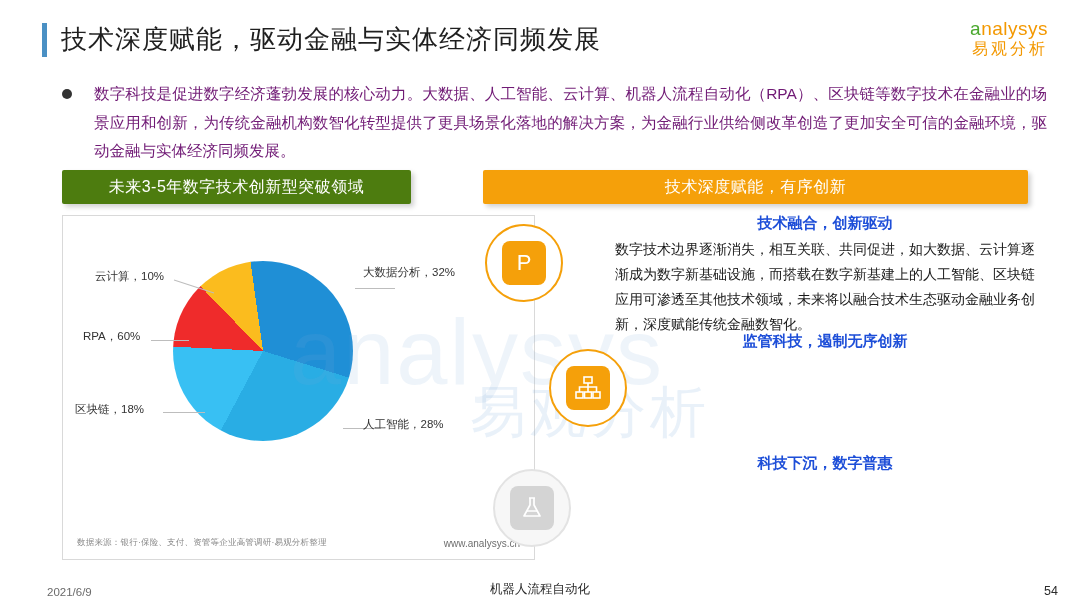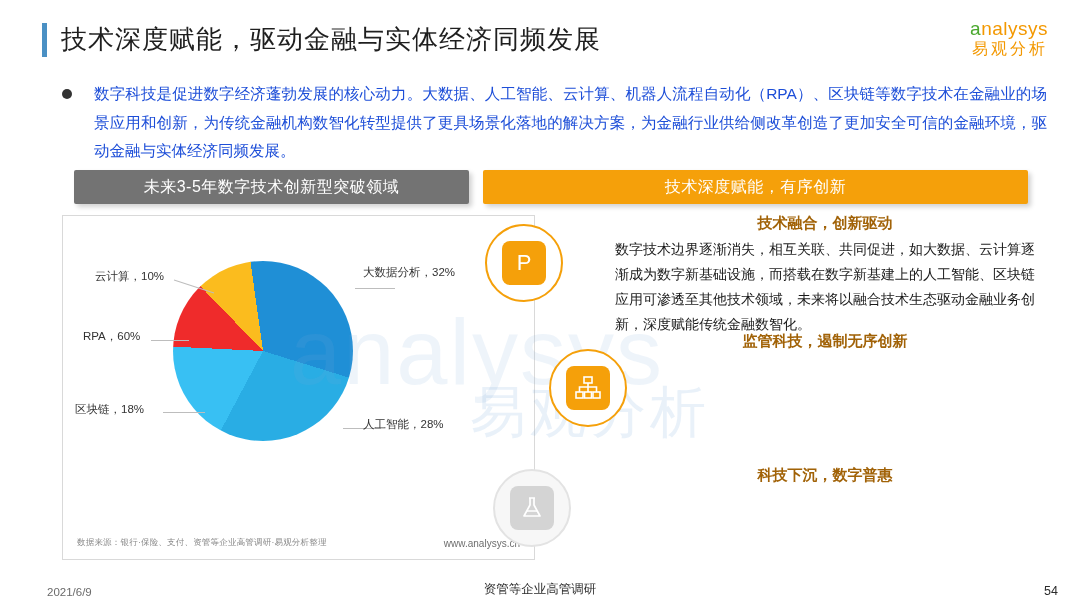--- a/index.html
+++ b/index.html
@@ -64,40 +64,40 @@
     width: 10px; height: 10px;
     border-radius: 50%;
     background: #333;
     margin-top: 9px;
     flex: 0 0 auto;
   }
   .bullet-text {
     margin-left: 22px;
     font-size: 15.5px;
     line-height: 1.85;
-    color: #1d4ed8;
+    color: #701a75;
     text-align: justify;
   }
 
   
   .bar {
     position: absolute;
     height: 34px;
     border-radius: 2px;
     color: #ffffff;
     font-size: 16px;
     display: flex;
     align-items: center;
     justify-content: center;
     letter-spacing: .5px;
     box-shadow: 3px 3px 5px rgba(0,0,0,0.18);
   }
   .bar-left {
-    left: 74px; top: 170px; width: 395px;
-    background: #737373;
+    left: 62px; top: 170px; width: 349px;
+    background: #4d7c0f;
   }
   .bar-right {
     left: 483px; top: 170px; width: 545px;
     background: #f5a00a;
   }
 
   
   .chart-panel {
     position: absolute;
     left: 62px; top: 215px;
@@ -152,35 +152,35 @@
 
   
   .right-col {
     position: absolute;
     left: 483px; top: 214px;
     width: 560px; height: 350px;
   }
   .block { position: absolute; }
   .block-head {
     font-size: 15px;
-    color: #a16207;
+    color: #1d4ed8;
     font-weight: bold;
     margin-bottom: 4px;
   }
   .block-body {
     font-size: 14px;
     line-height: 1.78;
     color: #1a1a1a;
     text-align: justify;
   }
   .b1 { left: 132px; top: 0px;   width: 420px; }
   .b1 .block-head { text-align: center; }
   .b2 { left: 132px; top: 118px; width: 420px; }
   .b2 .block-head { text-align: center; }
-  .b3 { left: 132px; top: 240px; width: 420px; margin-top: 12px; }
+  .b3 { left: 132px; top: 240px; width: 420px; }
   .b3 .block-head { text-align: center; }
 
   
   .circ {
     position: absolute;
     border-radius: 50%;
     display: flex; align-items: center; justify-content: center;
   }
   .circ-ring {
     border: 2px solid #f5a00a;
@@ -318,16 +318,16 @@
     <div class="block b2">
       <div class="block-head">监管科技，遏制无序创新</div>
     </div>
 
     <div class="block b3">
       <div class="block-head">科技下沉，数字普惠</div>
     </div>
   </div>
 
   <div class="footer-date">2021/6/9</div>
-  <div class="footer-center">资管等企业高管调研</div>
+  <div class="footer-center">机器人流程自动化</div>
   <div class="footer-page">54</div>
 
 </div>
 
 </body></html>

